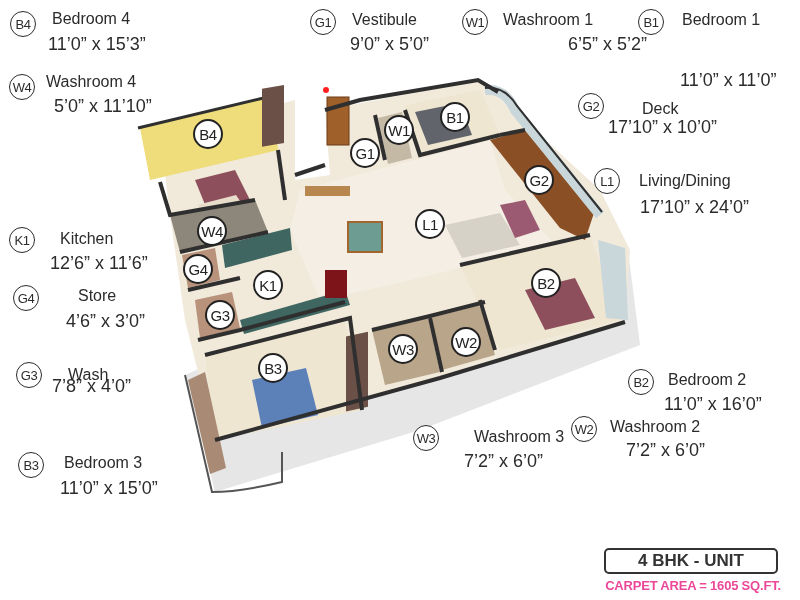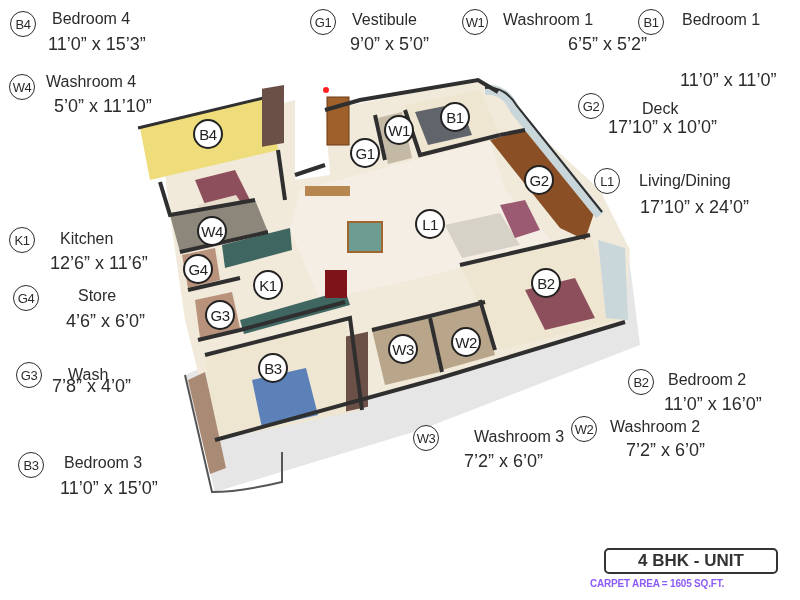--- a/index.html
+++ b/index.html
@@ -29,22 +29,22 @@
     transform: translate(-50%, -50%);
   }
 
   .unit-box {
     position: absolute; left: 604px; top: 548px; width: 174px; height: 26px;
     border: 2px solid #333; border-radius: 5px; box-sizing: border-box;
     display: flex; align-items: center; justify-content: center;
     font-weight: bold; font-size: 17px; color: #333;
   }
   .carpet {
-    position: absolute; left: 590px; top: 578px; width: 206px; 
-    font-weight: bold; font-size: 10px; color: #8b5cf6; white-space: nowrap; letter-spacing: -0.2px;
+    position: absolute; left: 590px; top: 578px; width: 206px; text-align: center;
+    font-weight: bold; font-size: 13px; color: #ec4899; white-space: nowrap; letter-spacing: -0.2px;
   }
 </style>
 </head>
 <body>
 
 <svg id="plan" viewBox="0 0 800 600" xmlns="http://www.w3.org/2000/svg">
 
   <polygon points="185,375 215,492 420,430 640,345 628,250 560,210" fill="#e6e6e6"></polygon>
 
   <polygon points="160,135 295,100 295,180 330,175 325,110 480,80 600,190 630,250 625,320 440,378 215,440 185,320 170,215" fill="#f1e9da"></polygon>
@@ -173,21 +173,21 @@
       <div class="dims" style="left: 640px; top: 197px;">17’10” x 24’0”</div>
     </div>
     <div class="legend-item">
       <div class="badge" style="left: 9px; top: 227px;">K1</div>
       <div class="name" style="left: 60px; top: 230px;">Kitchen</div>
       <div class="dims" style="left: 50px; top: 253px; text-align: center;">12’6” x 11’6”</div>
     </div>
     <div class="legend-item">
       <div class="badge" style="left: 13px; top: 285px;">G4</div>
       <div class="name" style="left: 78px; top: 287px;">Store</div>
-      <div class="dims" style="left: 66px; top: 311px;">4’6” x 6’0”</div>
+      <div class="dims" style="left: 66px; top: 311px;">4’6” x 3’0”</div>
     </div>
     <div class="legend-item">
       <div class="badge" style="left: 16px; top: 362px;">G3</div>
       <div class="name" style="left: 68px; top: 366px;">Wash</div>
       <div class="dims" style="left: 52px; top: 376px;">7’8” x 4’0”</div>
     </div>
     <div class="legend-item">
       <div class="badge" style="left: 18px; top: 452px;">B3</div>
       <div class="name" style="left: 64px; top: 454px;">Bedroom 3</div>
       <div class="dims" style="left: 60px; top: 478px;">11’0” x 15’0”</div>

